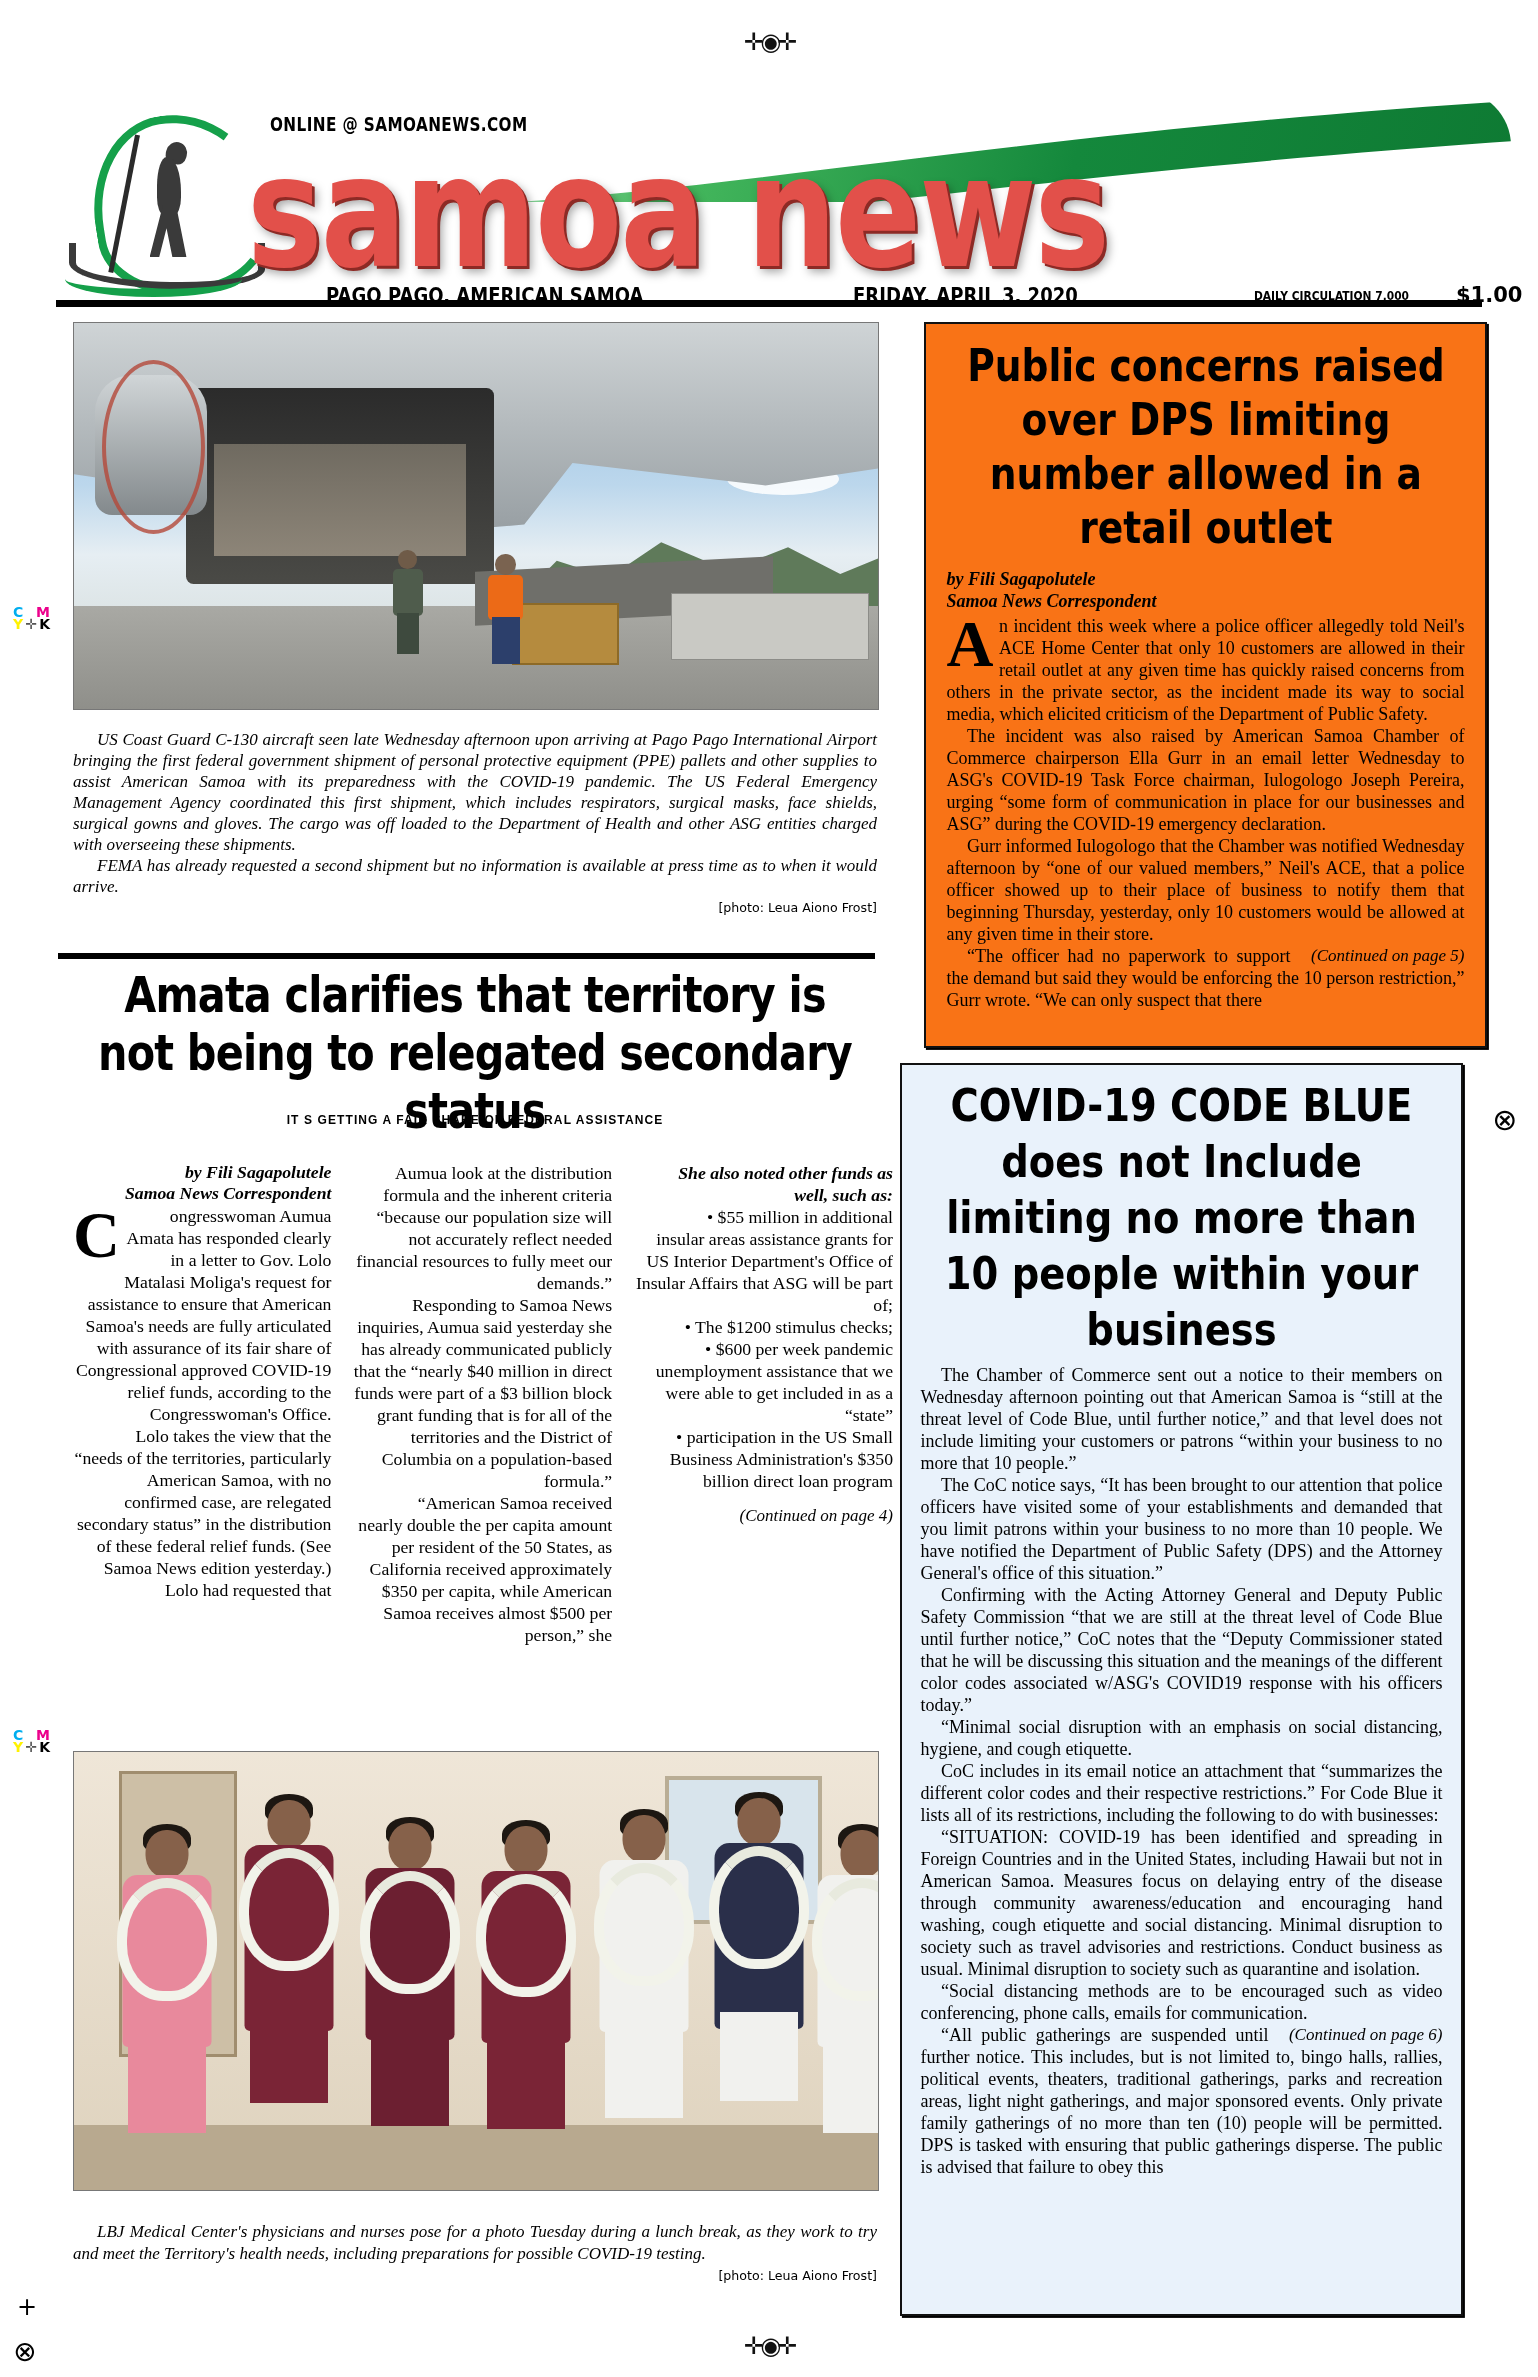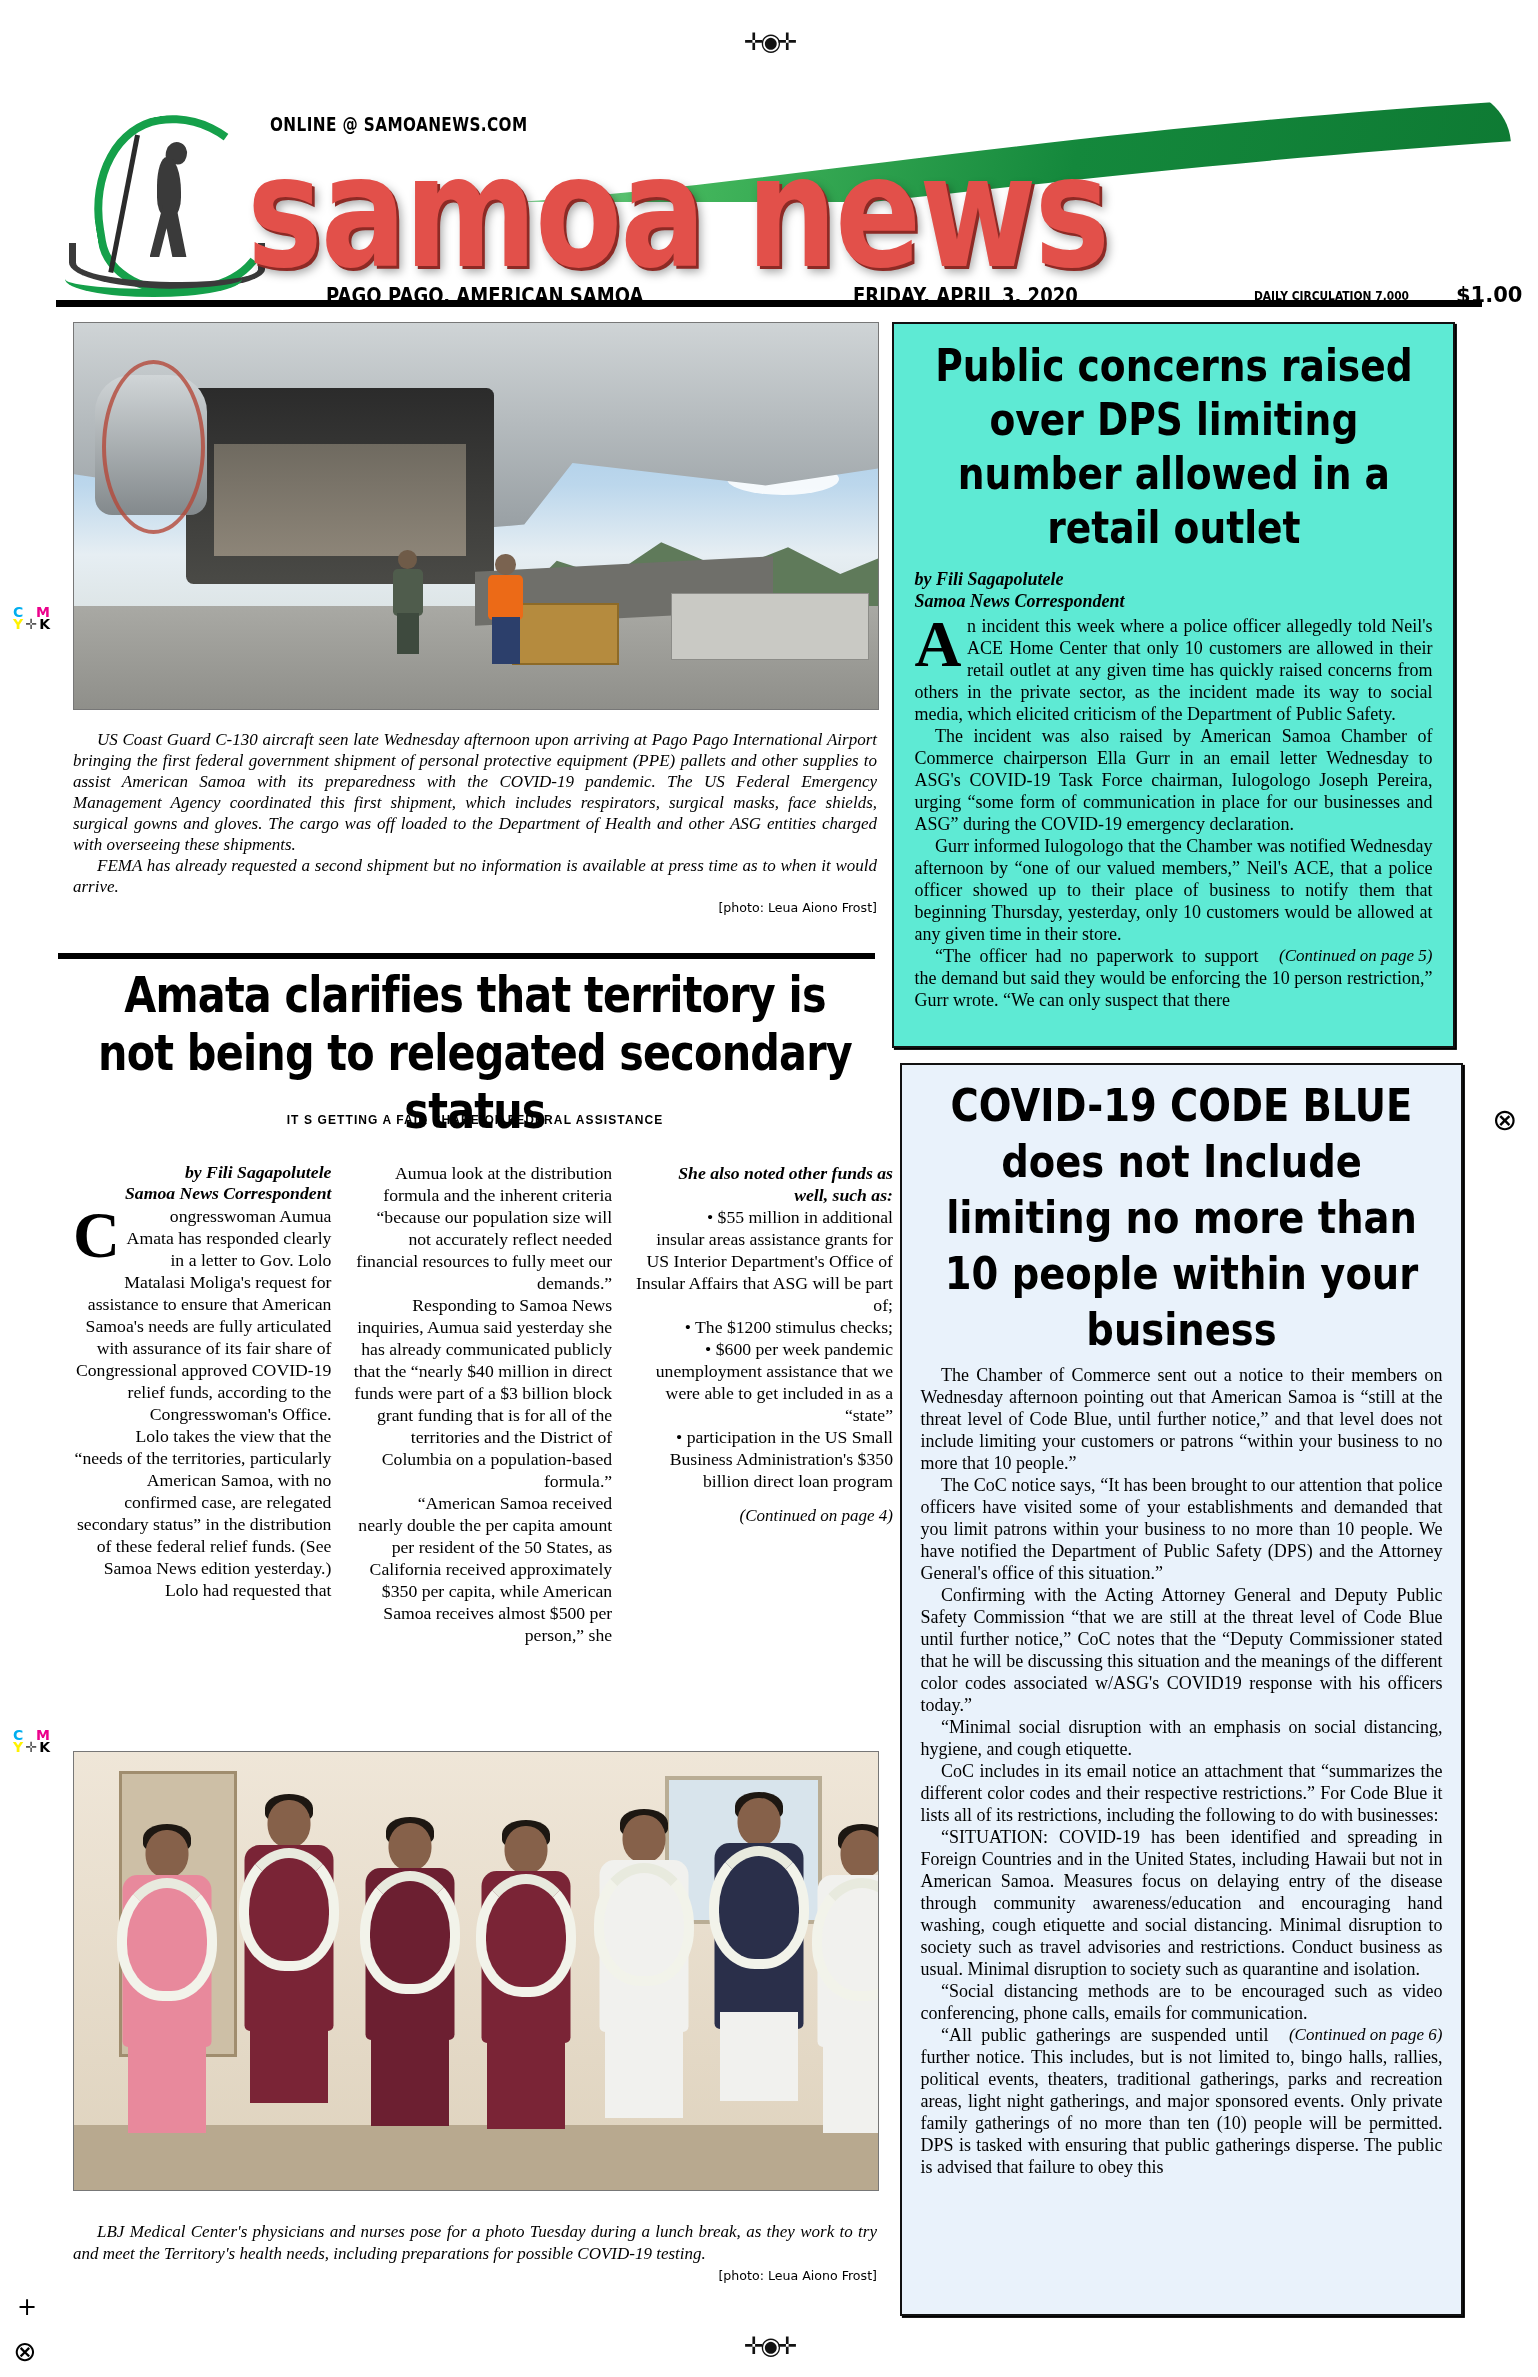--- a/index.html
+++ b/index.html
@@ -95,21 +95,21 @@
      display:grid;grid-template-columns:1fr 1fr 1fr;column-gap:22.4px;}
   .acol{font-size:17.7px;line-height:22px;text-align:justify;}
   .acol p{margin:0;text-indent:20.5px;text-align:right;}
   .byline{font-weight:bold;font-style:italic;text-indent:0 !important;font-size:17.7px;line-height:21.4px;}
   .dropcap-p{text-indent:0 !important;}
   .dropcap{float:left;font-size:65px;line-height:52px;font-weight:bold;padding:3.7px 5.6px 0 0;font-family:"Liberation Serif",serif;}
   .contd{font-style:italic;text-align:right;text-indent:0 !important;margin-top:13px !important;font-size:17px;}
   .bullet-p{text-indent:20.5px;}
 
   
-  .boxA{position:absolute;left:892px;top:322px;width:559px;height:722px;background:#5eead4;border:2.8px solid #111;
+  .boxA{position:absolute;left:924px;top:322px;width:559px;height:722px;background:#f97316;border:2.8px solid #111;
      box-shadow:1.9px 1.9px 0 #000;}
   .boxA-hl{margin:15px 18.6px 0 18.6px;font-family:"DejaVu Sans Condensed","DejaVu Sans",sans-serif;font-weight:bold;
      font-size:44px;line-height:54px;text-align:center;transform:scaleX(.95);transform-origin:center top;}
   .boxA-by{margin:13px 20.5px 0 20.5px;font-weight:bold;font-style:italic;font-size:18px;line-height:22.4px;}
   .boxA-body{margin:1.9px 20.5px 0 20.5px;font-size:18px;line-height:22px;text-align:justify;}
   .boxA-body p{margin:0;text-indent:20.5px;}
   .contd-inline{float:right;font-style:italic;font-size:17px;}
 
   
   .boxB{position:absolute;left:900px;top:1063px;width:559px;height:1249px;background:#e9f2fb;border:2.8px solid #111;

